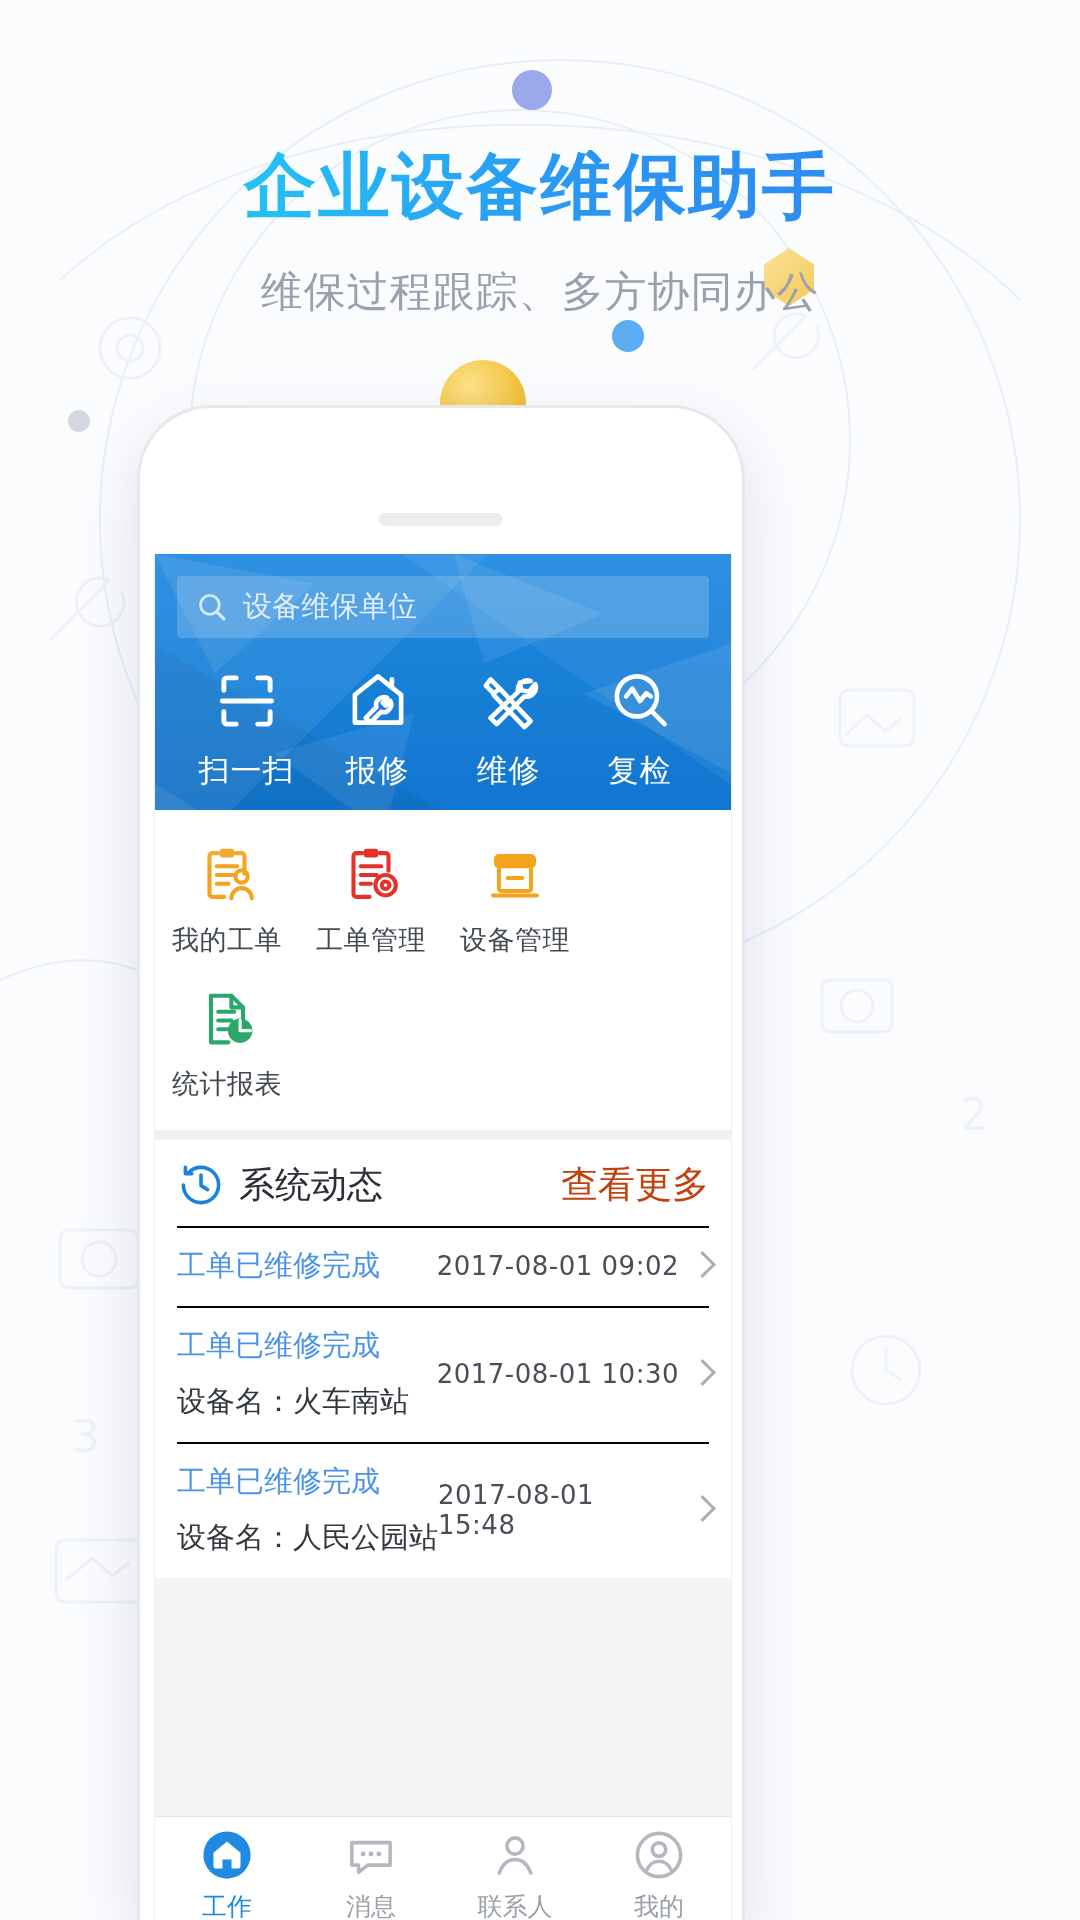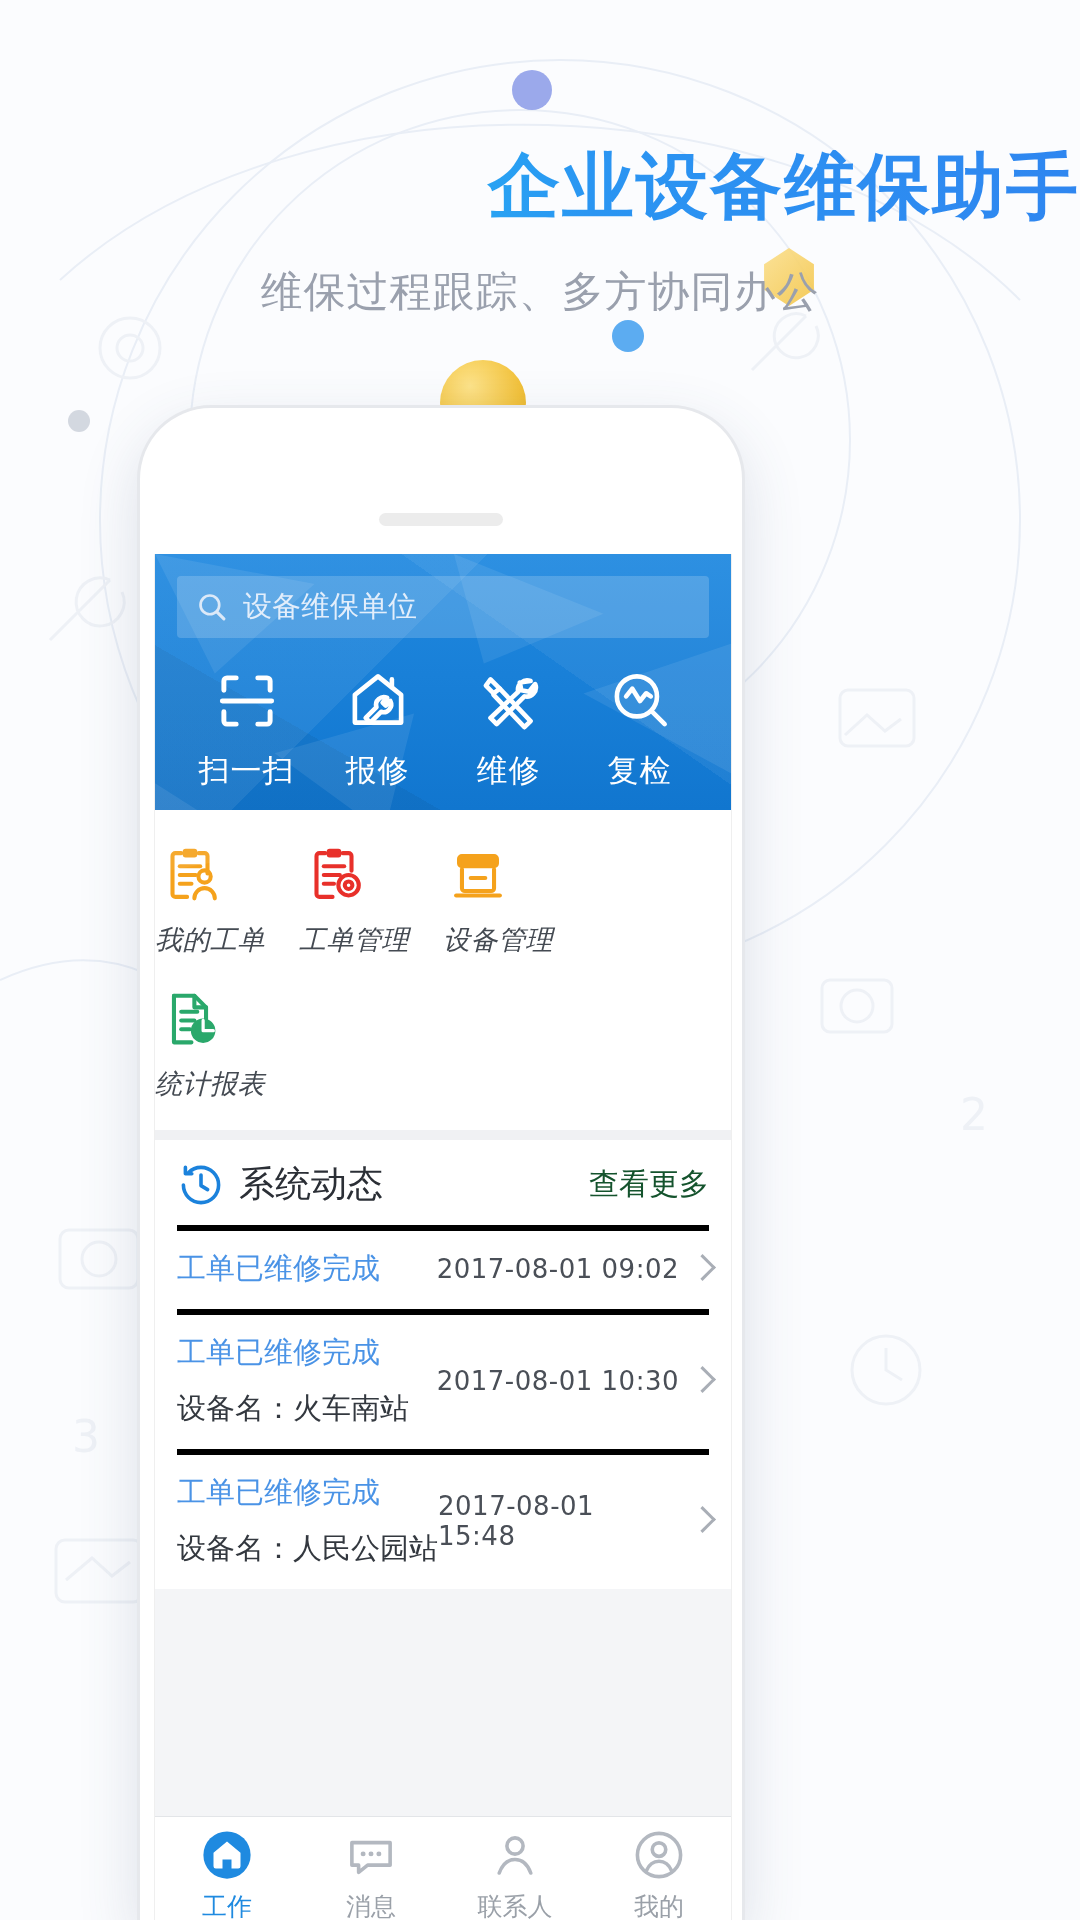--- a/index.html
+++ b/index.html
@@ -30,21 +30,21 @@
     background:linear-gradient(135deg,#fbe08f,#f3c445);
     clip-path:polygon(50% 0%,93% 28%,93% 72%,50% 100%,7% 72%,7% 28%);
     opacity:.9;
   }
 
   
   .hero{position:absolute;left:0;right:0;top:150px;text-align:center;}
   .hero h1{
     font-size:72px;font-weight:bold;letter-spacing:2px;line-height:1;
     background:linear-gradient(90deg,#1fe7f5 0%,#24c2f5 22%,#2a95f2 55%,#2f86f0 100%);
-    -webkit-background-clip:text;background-clip:text;color:transparent;text-align:right;
+    -webkit-background-clip:text;background-clip:text;color:transparent;
     -webkit-text-fill-color:transparent;
   }
   .hero h2{
     margin-top:42px;font-size:42px;font-weight:normal;color:#9aa0ad;letter-spacing:1px;
   }
 
   
   .phone{
     position:absolute;left:137px;top:405px;width:608px;height:1520px;
     background:#ffffff;border-radius:74px 74px 0 0;
@@ -82,32 +82,32 @@
     position:relative;display:flex;justify-content:space-around;
     padding:26px 4px 4px;
   }
   .icell{display:flex;flex-direction:column;align-items:center;width:25%;}
   .icell .lbl{color:#fff;font-size:31px;margin-top:12px;letter-spacing:1px;}
   .icell svg{display:block;}
 
   
   .grid-block{background:#fff;padding:18px 0 14px;}
   .grid-row{display:flex;}
-  .gcell{width:25%;display:flex;flex-direction:column;padding:12px 0 14px;font-style:italic;}
+  .gcell{width:25%;display:flex;flex-direction:column;align-items:center;padding:12px 0 14px;}
   .gcell .lbl{margin-top:12px;font-size:27px;color:#444a52;letter-spacing:.5px;}
   .gap{height:10px;background:#f0f1f3;}
 
   
   .dyn{background:#fff;}
   .dyn-head{display:flex;align-items:center;padding:20px 22px 16px;}
   .dyn-head .t{font-size:36px;color:#2b2f36;margin-left:14px;font-weight:500;}
-  .dyn-head .more{margin-left:auto;font-size:30px;color:#14532d;}
+  .dyn-head .more{margin-left:auto;font-size:37px;color:#c2410c;}
   .row{
     display:flex;align-items:center;margin:0 22px;padding:18px 0 20px;
-    border-top:6px solid #000000;
+    border-top:2px solid #000000;
   }
   .row .left{flex:0 0 auto;}
   .row .st{font-size:29px;color:#4a93e6;}
   .row .dev{font-size:29px;color:#33383f;margin-top:16px;}
   .row .right{margin-left:auto;display:flex;align-items:center;gap:14px;}
   .row .time{font-size:26px;color:#4a4f57;letter-spacing:.5px;}
   .chev{width:16px;height:28px;position:relative;}
   .chev:before{
     content:"";position:absolute;left:0;top:3px;width:16px;height:16px;
     border-right:3px solid #a9aeb6;border-top:3px solid #a9aeb6;

